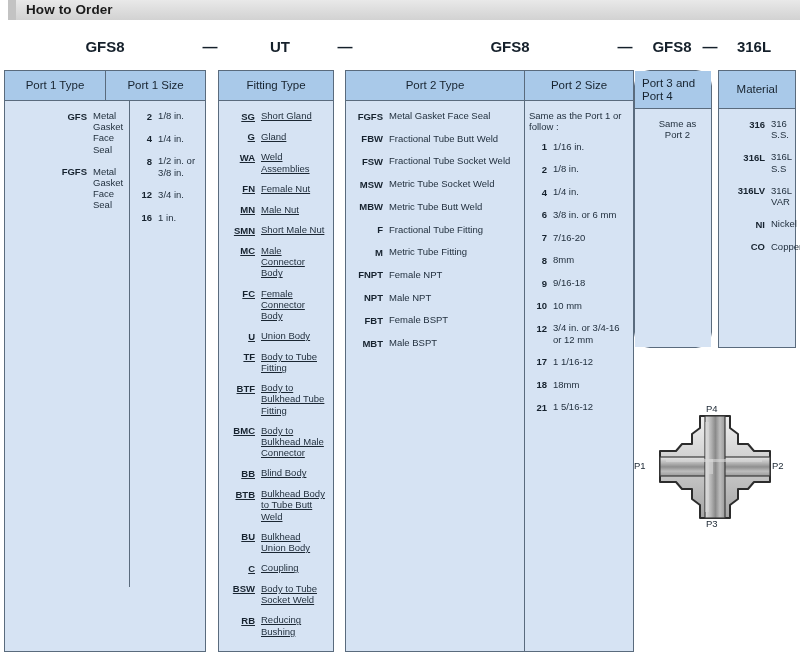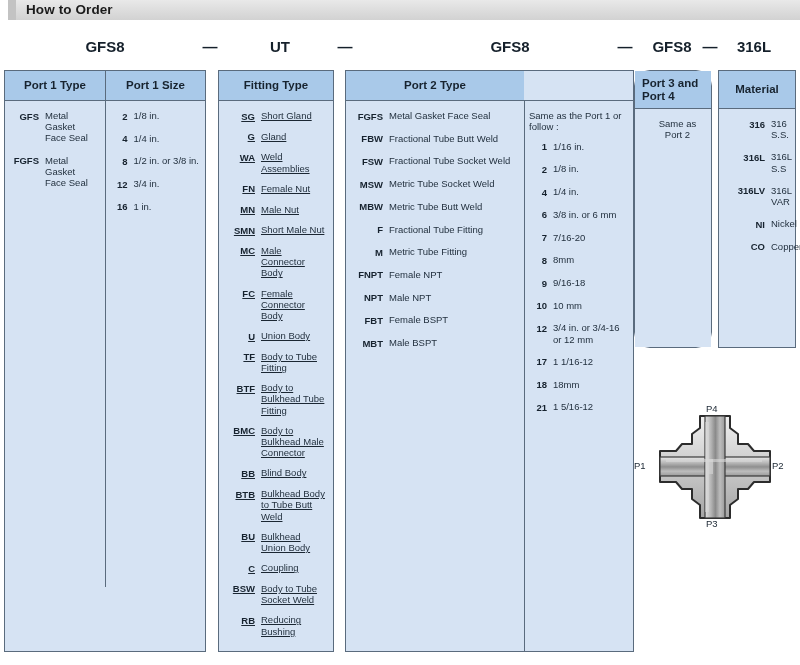--- a/index.html
+++ b/index.html
@@ -76,21 +76,21 @@
     border-bottom: 1px solid #5a6b7d;
   }
   .th {
     background: #a9c9e9;
     box-sizing: border-box;
     display: flex;
     align-items: center;
     justify-content: center;
     text-align: center;
     font-size: 11.5px;
-    font-weight: bold;
+    font-weight: normal;
     color: #17232f;
     line-height: 1.12;
     padding: 0 12px;
   }
   .th.left-align {
     justify-content: flex-start;
     text-align: left;
     padding-left: 7px;
   }
   .tbody {
@@ -183,21 +183,21 @@
   <div class="pn" style="left:640px; width:64px;">GFS8</div>
   <div class="dash" style="left:698px; width:24px;">—</div>
   <div class="pn" style="left:722px; width:64px;">316L</div>
 </div>
 
 <div class="tbl" id="tbl-port1" style="left:4px; top:70px; width:202px; height:582px;">
   <div class="thead">
     <div class="th" style="width:100px;">Port 1 Type</div>
     <div class="th divider" style="width:100px;">Port 1 Size</div>
   </div>
-  <div class="tbody" style="height:486px;">
+  <div class="tbody" style="height:486px;margin-left:48px;">
     <div class="col pad-a w-p1t" style="width:100px;">
       <div class="row wide">
         <div class="code">GFS</div>
         <div class="desc">Metal Gasket Face Seal</div>
       </div>
       <div class="row wide">
         <div class="code">FGFS</div>
         <div class="desc">Metal Gasket Face Seal</div>
       </div>
     </div>
@@ -304,20 +304,21 @@
           <div class="code">RB</div>
           <div class="desc">Reducing Bushing</div>
         </div>
       </div>
   </div>
 </div>
 
 <div class="tbl" id="tbl-port2" style="left:345px; top:70px; width:289px; height:582px;">
   <div class="thead">
     <div class="th" style="width:178px;">Port 2 Type</div>
+    <div class="th divider" style="width:109px;">Port 2 Size</div>
   </div>
   <div class="tbody" style="height:550px;">
     <div class="col pad-a w-p2t" style="width:178px;" id="port2-type-list">
         <div class="row wide">
           <div class="code">FGFS</div>
           <div class="desc">Metal Gasket Face Seal</div>
         </div>
         <div class="row wide">
           <div class="code">FBW</div>
           <div class="desc">Fractional Tube Butt Weld</div>

